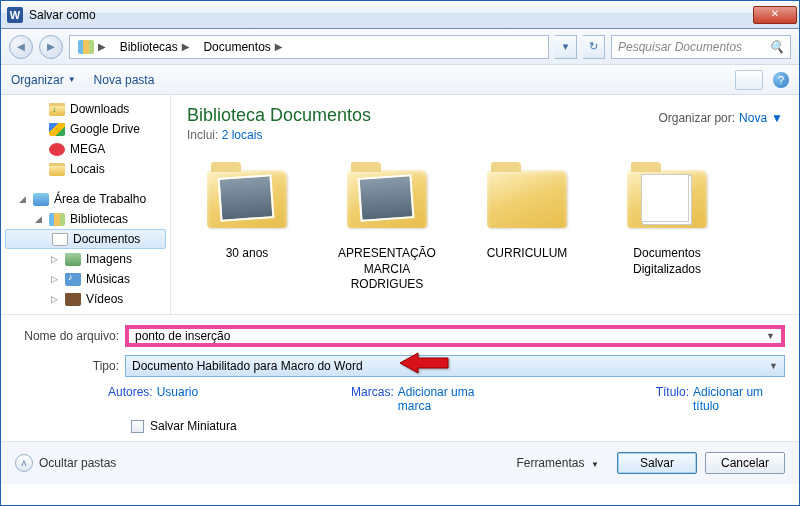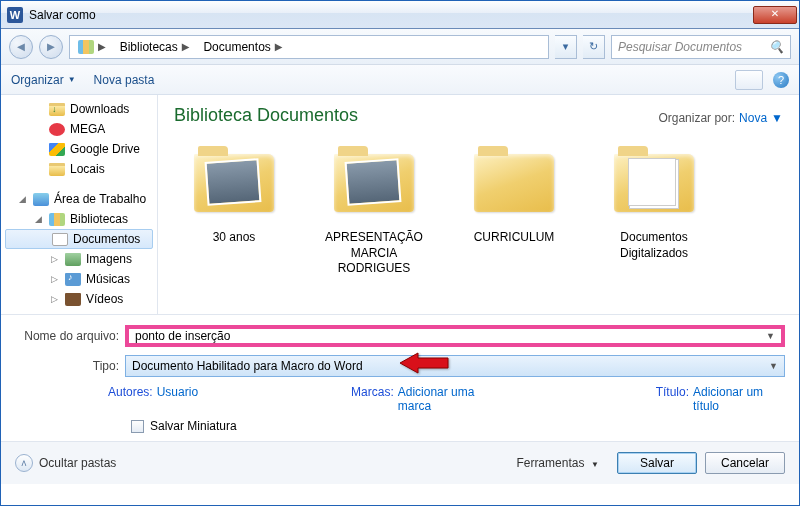--- a/index.html
+++ b/index.html
@@ -16,21 +16,21 @@
 .breadcrumb .libicon { width: 16px; height: 14px; background: linear-gradient(90deg,#6fbde8 33%,#f2c560 33% 66%,#b0d67f 66%); border-radius: 2px; }
 .refresh, .dd-btn { width: 22px; height: 24px; border: 1px solid #a9bdd6; border-left: none; background: linear-gradient(#f9fcff,#e2ecf6); display: flex; align-items: center; justify-content: center; color: #3b6aa0; font-size: 11px; }
 .searchbox { width: 180px; height: 24px; border: 1px solid #a9bdd6; background: #fff; display: flex; align-items: center; padding: 0 6px; color: #888; font-style: italic; justify-content: space-between; }
 .toolbar { height: 30px; background: linear-gradient(#f9fbfe,#eef3f9); border-bottom: 1px solid #d8e1ed; display: flex; align-items: center; padding: 0 10px; gap: 18px; }
 .toolbar .org { color: #1b4f8b; display: flex; align-items: center; gap: 4px; }
 .toolbar .tri { color: #1b4f8b; font-size: 8px; }
 .toolbar .right { margin-left: auto; display: flex; align-items: center; gap: 10px; }
 .help-icon { width: 16px; height: 16px; border-radius: 50%; background: radial-gradient(circle at 30% 30%, #8cc7f2, #2b7bc4); color: #fff; text-align: center; line-height: 16px; font-size: 11px; }
 .viewbtn { width: 28px; height: 20px; border: 1px solid #b9c9de; background: linear-gradient(#fdfeff,#e8eff8); border-radius: 2px; }
 .main { display: flex; height: 219px; }
-.sidebar { width: 157px; border-right: 1px solid #e0e6ef; padding: 4px 0; overflow: hidden; }
+.sidebar { width: 170px; border-right: 1px solid #e0e6ef; padding: 4px 0; overflow: hidden; }
 .tree-item { display: flex; align-items: center; height: 20px; padding-left: 18px; gap: 5px; }
 .tree-item.l1 { padding-left: 34px; }
 .tree-item.l2 { padding-left: 50px; }
 .tree-item.sel { background: linear-gradient(#eaf3fd,#d6e8fb); border: 1px solid #a7cdf0; border-radius: 2px; margin: 0 4px; padding-left: 46px; }
 .tree-item .exp { width: 9px; color: #777; font-size: 9px; }
 .fico { width: 16px; height: 13px; background: linear-gradient(#fce9a4,#e8bd4b); border-radius: 1px 1px 2px 2px; border-top: 3px solid #e9c973; position: relative; }
 .fico.dl::after { content: "↓"; position: absolute; font-size: 9px; color: #2d7a2d; left: 3px; top: -2px; }
 .fico.cloud { background: #e63946; border: none; border-radius: 50%; }
 .fico.gd { background: linear-gradient(135deg,#4285f4 33%,#fbbc05 33% 66%,#34a853 66%); border: none; }
 .fico.desktop { background: linear-gradient(#87ceeb,#4a90d9); border: none; border-radius: 2px; }
@@ -128,27 +128,27 @@
 
 <div class="main">
   <div class="sidebar">
     <div class="tree-item l1">
         <span class="exp"></span>
         <span class="fico dl"></span>
         <span>Downloads</span>
       </div>
     <div class="tree-item l1">
         <span class="exp"></span>
+        <span class="fico gd"></span>
+        <span>Google Drive</span>
+      </div>
+    <div class="tree-item l1">
+        <span class="exp"></span>
         <span class="fico cloud"></span>
         <span>MEGA</span>
-      </div>
-    <div class="tree-item l1">
-        <span class="exp"></span>
-        <span class="fico gd"></span>
-        <span>Google Drive</span>
       </div>
     <div class="tree-item l1">
         <span class="exp"></span>
         <span class="fico"></span>
         <span>Locais</span>
       </div>
     <div style="height:10px"></div>
     <div class="tree-item">
         <span class="exp">◢</span>
         <span class="fico desktop"></span>
@@ -177,20 +177,21 @@
         <span class="exp">▷</span>
         <span class="fico vid"></span>
         <span>Vídeos</span>
       </div>
   </div>
 
   <div class="content">
     <div class="content-hdr">
       <div>
         <h2>Biblioteca Documentos</h2>
+        <div class="sub"><span>Inclui: </span><a>2 locais</a></div>
       </div>
       <div class="arrange">
         <span>Organizar por:</span>
         <a>Nova</a>
           <span class="tri" style="color:#0066cc">▼</span>
       </div>
     </div>
     <div class="folders">
       <div class="folder">
           <div class="thumb">

